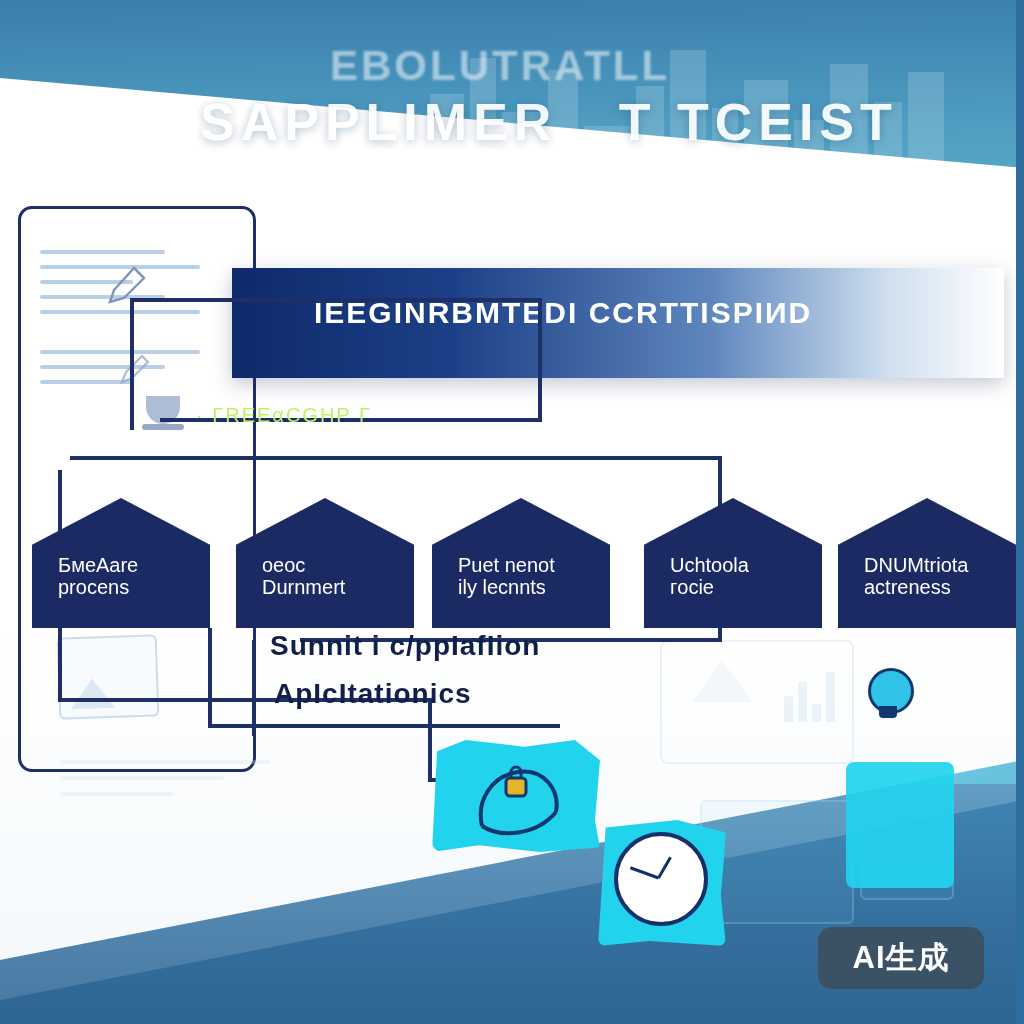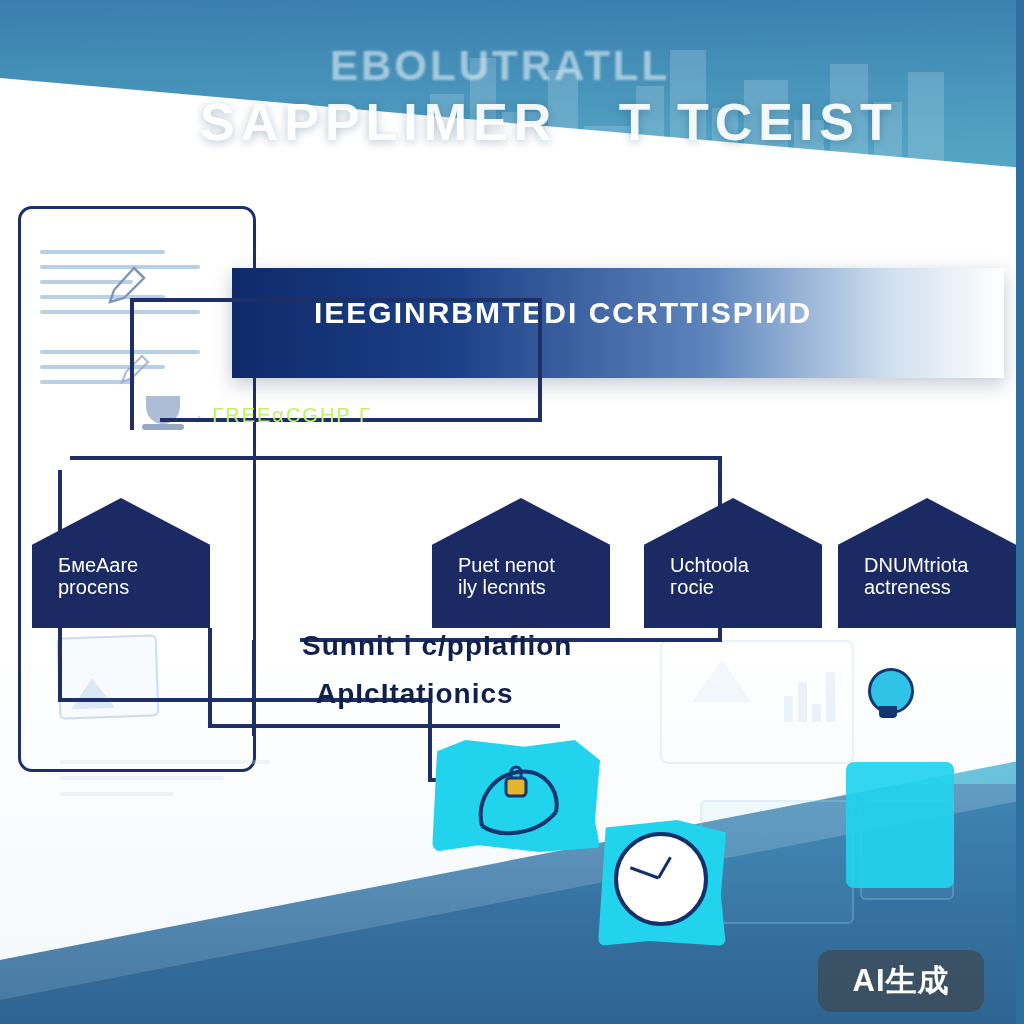--- a/index.html
+++ b/index.html
@@ -74,23 +74,23 @@
     box-shadow:0 5px 14px rgba(20,35,70,.28);}
   .node .nt{position:absolute;left:10px;right:10px;top:56px;color:#ffffff;
     font-size:20px;line-height:22px;text-align:left;padding-left:16px;filter:blur(.2px);}
   #node1{left:32px;top:498px;}
   #node2{left:236px;top:498px;}
   #node3{left:432px;top:498px;}
   #node4{left:644px;top:498px;}
   #node5{left:838px;top:498px;}
 
   
-  .card{position:absolute;left:262px;top:630px;width:360px;height:118px;margin-left:32px;}
+  .card{position:absolute;left:262px;top:630px;width:360px;height:118px;}
   .card .c1{position:absolute;left:8px;top:0;color:#11204a;font-size:28px;font-weight:700;letter-spacing:1px;white-space:nowrap;}
-  .card .c2{position:absolute;left:22px;top:48px;color:#11204a;font-size:28px;font-weight:700;letter-spacing:1px;white-space:nowrap;}
+  .card .c2{position:absolute;left:12px;top:48px;color:#11204a;font-size:28px;font-weight:700;letter-spacing:1px;white-space:nowrap;}
 
   
   .cyan-blob{position:absolute;background:#22d3ee;}
   #blob-a{left:432px;top:740px;width:168px;height:112px;border-radius:10px;
     clip-path:polygon(3% 10%,20% 0,55% 6%,85% 0,100% 18%,97% 72%,100% 96%,64% 100%,28% 94%,0 100%);}
   #blob-b{left:598px;top:820px;width:128px;height:126px;border-radius:8px;
     clip-path:polygon(6% 6%,62% 0,100% 10%,96% 60%,100% 100%,40% 96%,0 100%);}
   #blob-c{left:846px;top:762px;width:108px;height:126px;opacity:.92;border-radius:8px;}
 
   .lock-icon{position:absolute;left:470px;top:756px;width:96px;height:86px;}
@@ -109,21 +109,21 @@
   #g1{left:660px;top:640px;width:190px;height:120px;border:2px solid #bcd6ea;border-radius:8px;background:rgba(255,255,255,.35);}
   #g2{left:692px;top:660px;width:0;height:0;border-left:30px solid transparent;border-right:30px solid transparent;border-bottom:42px solid #d7e8f5;}
   #g3{left:784px;top:666px;width:62px;height:56px;}
   #g3 .bar{position:absolute;bottom:0;width:9px;background:#c4dcee;}
   #g4{left:700px;top:800px;width:150px;height:120px;border:2px solid #9fd7ea;border-radius:6px;background:rgba(120,200,225,.25);}
   #g5{left:860px;top:800px;width:90px;height:96px;border:2px solid #9fd7ea;border-radius:6px;background:rgba(120,200,225,.22);}
   #g6{left:60px;top:760px;width:210px;height:70px;}
   #g6 .ln{height:4px;background:#cfe0ee;margin-bottom:12px;border-radius:2px;}
 
   
-  .watermark{position:absolute;right:32px;bottom:12px;width:166px;height:62px;
+  .watermark{position:absolute;right:32px;bottom:35px;width:166px;height:62px;
     background:rgba(62,74,86,.78);border-radius:14px;display:flex;align-items:center;justify-content:center;}
   .watermark span{color:#ffffff;font-size:31px;font-weight:700;letter-spacing:1px;}
 </style>
 </head>
 <body>
 
 <div class="stage">
 
   <div class="bg-top"></div>
   <div class="bg-sky"></div>
@@ -209,20 +209,26 @@
   </svg>
 
   <div class="label-node">· ΓREEαCGHP  Γ</div>
 
   <div class="node" id="node1">
     <div class="nt">
       <span>БмeAare</span><br>
       <span>procens</span>
     </div>
   </div>
+  <div class="node" id="node2">
+    <div class="nt">
+      <span>oeoc</span><br>
+      <span>Durnmert</span>
+    </div>
+  </div>
   <div class="node" id="node3">
     <div class="nt">
       <span>Puet nenot</span><br>
       <span>ily lecnnts</span>
     </div>
   </div>
   <div class="node" id="node5">
     <div class="nt">
       <span>DNUMtriota</span><br>
       <span>actreness</span>

